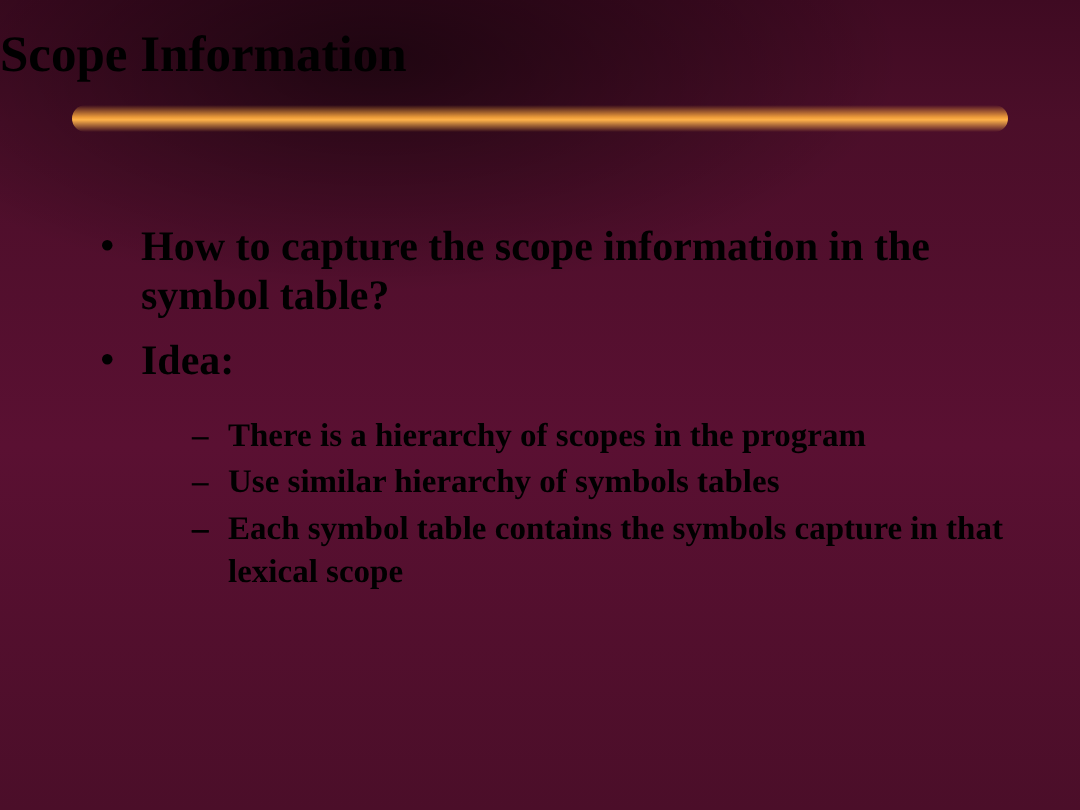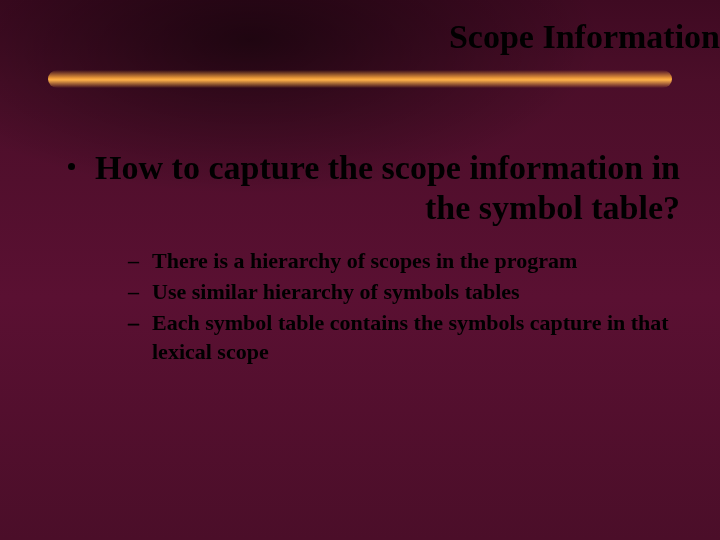--- a/index.html
+++ b/index.html
@@ -18,21 +18,21 @@
       linear-gradient(180deg, #3f0a22 0%, #4b0e29 15%, #5a1032 55%, #4b0e29 100%);
     position: relative;
     box-sizing: border-box;
     color: #000;
   }
   .title {
     position: absolute;
     top: 18px;
     left: 0;
     width: 100%;
-    text-align: right;
+    text-align: left;
     font-size: 34px;
     font-weight: bold;
   }
   .title-underline {
     position: absolute;
     top: 70px;
     left: 48px;
     width: 624px;
     height: 18px;
     background: linear-gradient(180deg, rgba(255,170,60,0.0) 0%, rgba(255,170,60,0.9) 45%, #ffb24a 55%, rgba(255,170,60,0.0) 100%);
@@ -40,26 +40,25 @@
     filter: blur(0.3px);
   }
   .content {
     position: absolute;
     top: 148px;
     left: 68px;
     right: 40px;
   }
   .l1 {
     position: relative;
-    font-size: 34px;
+    font-size: 28px;
     font-weight: bold;
     line-height: 1.18;
     padding-left: 26px;
     margin-bottom: 2px;
-    text-align: right;
   }
   .l1 .dot {
     position: absolute;
     left: 0;
     top: 0.44em;
     width: 7px;
     height: 7px;
     background: #000;
     border-radius: 50%;
   }
@@ -107,20 +106,27 @@
   <div class="content">
 
     <div class="l1-wrap">
       <div class="l1">
         <span class="dot"></span>
         <span>How to capture the scope information in the symbol table?</span>
       </div>
       <div class="l1-underline" style="bottom:-38px;"></div>
     </div>
 
+    <div class="l1-wrap" style="margin-top:4px;">
+      <div class="l1">
+        <span class="dot"></span>
+        <span>Idea:</span>
+      </div>
+      <div class="l1-underline" style="bottom:-6px;"></div>
+    </div>
 
     <div class="l2list">
       <div class="l2">
         <span class="dash">–</span>
         <span>There is a hierarchy of scopes in the program</span>
       </div>
       <div class="l2">
         <span class="dash">–</span>
         <span>Use similar hierarchy of symbols tables</span>
       </div>

